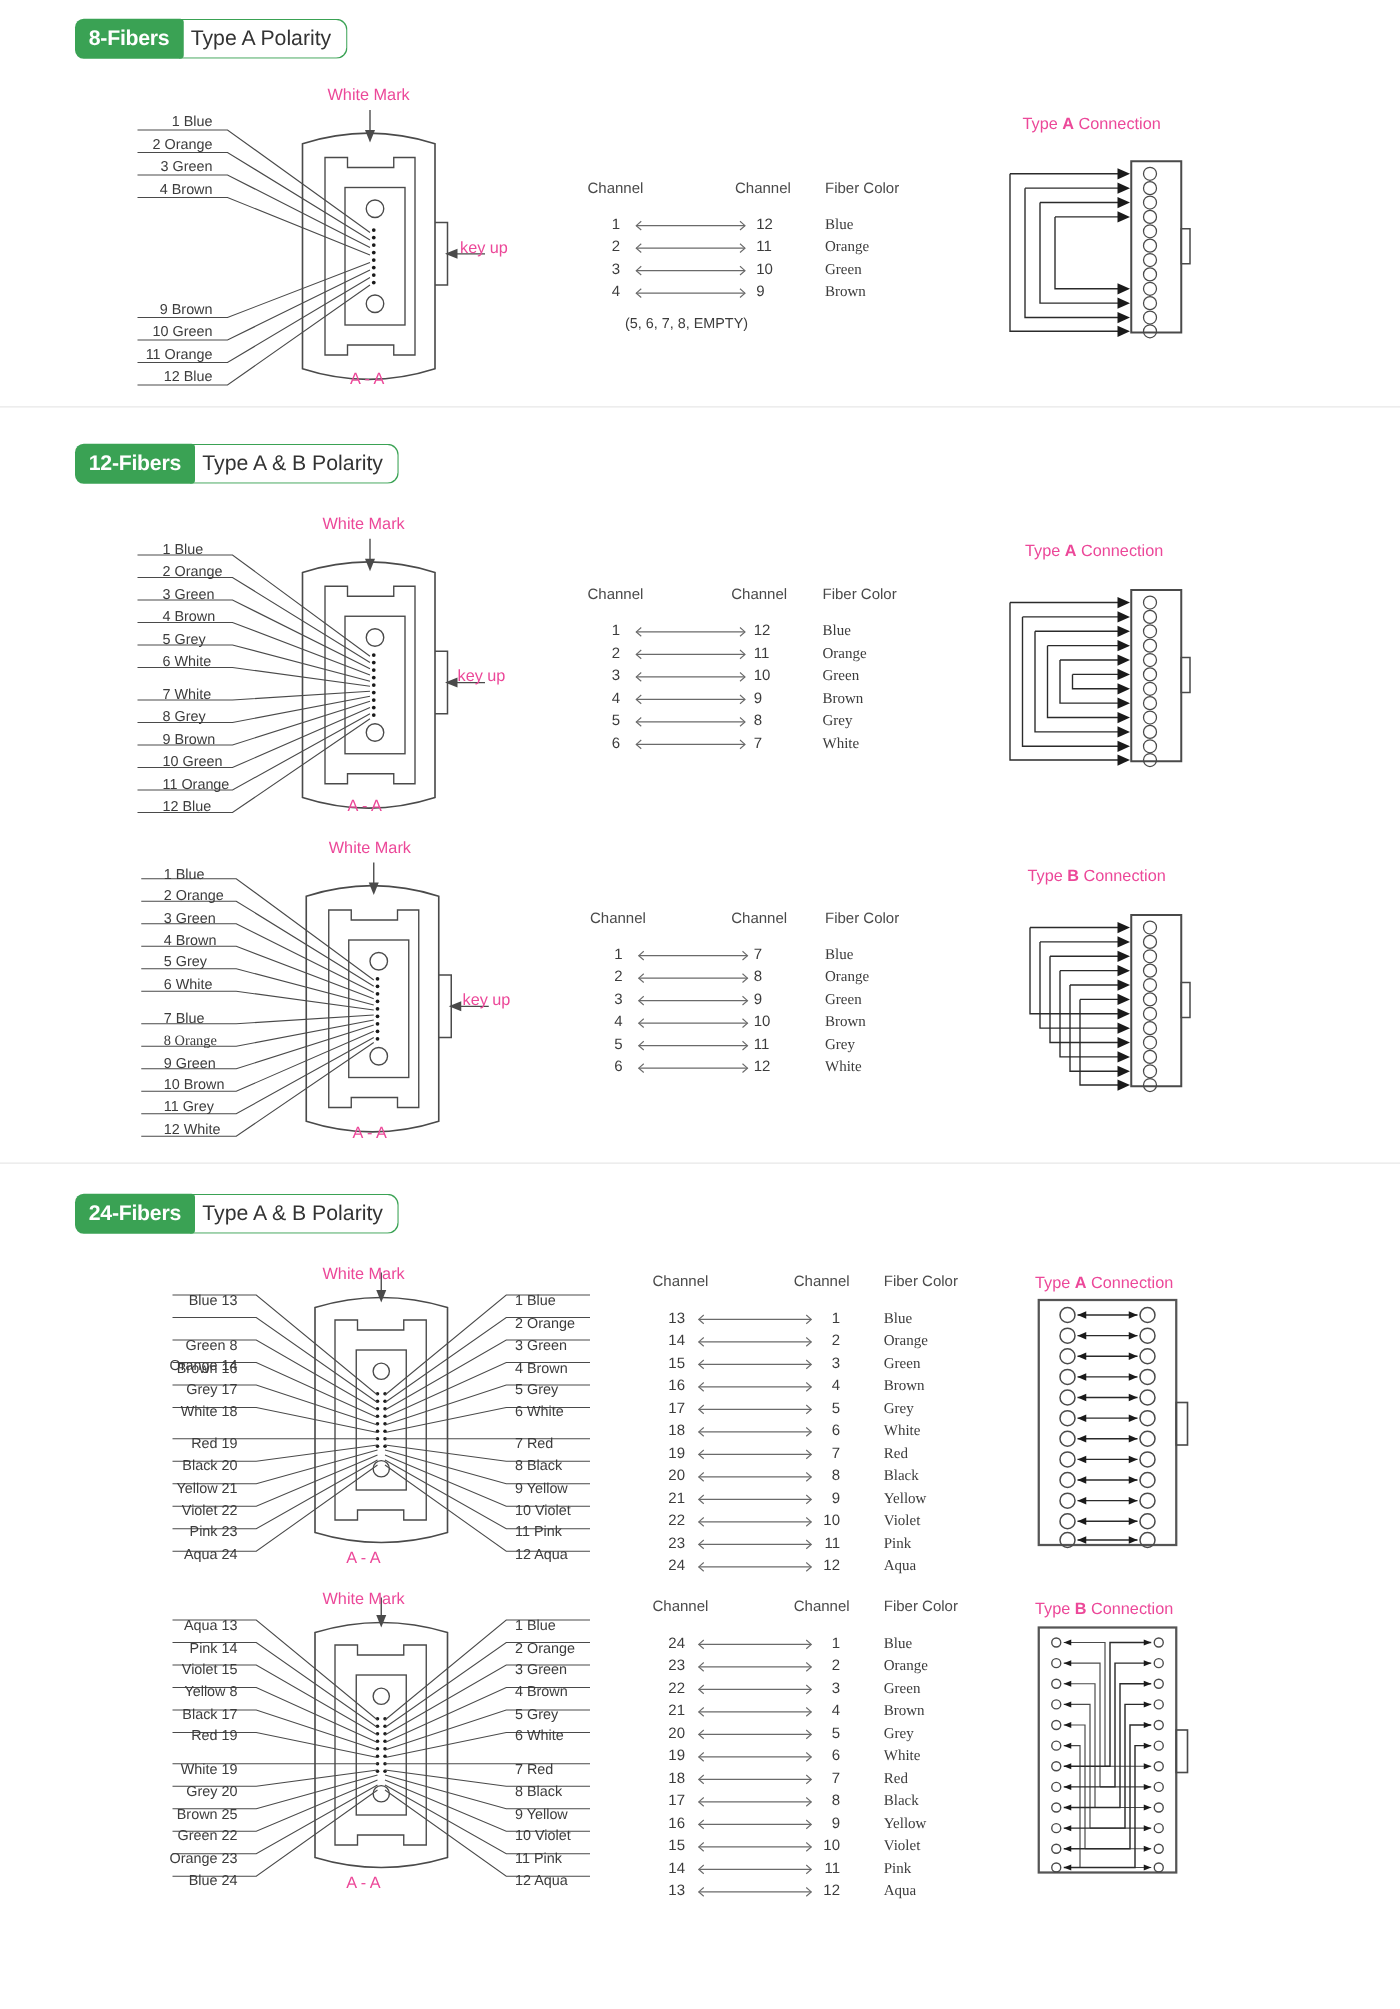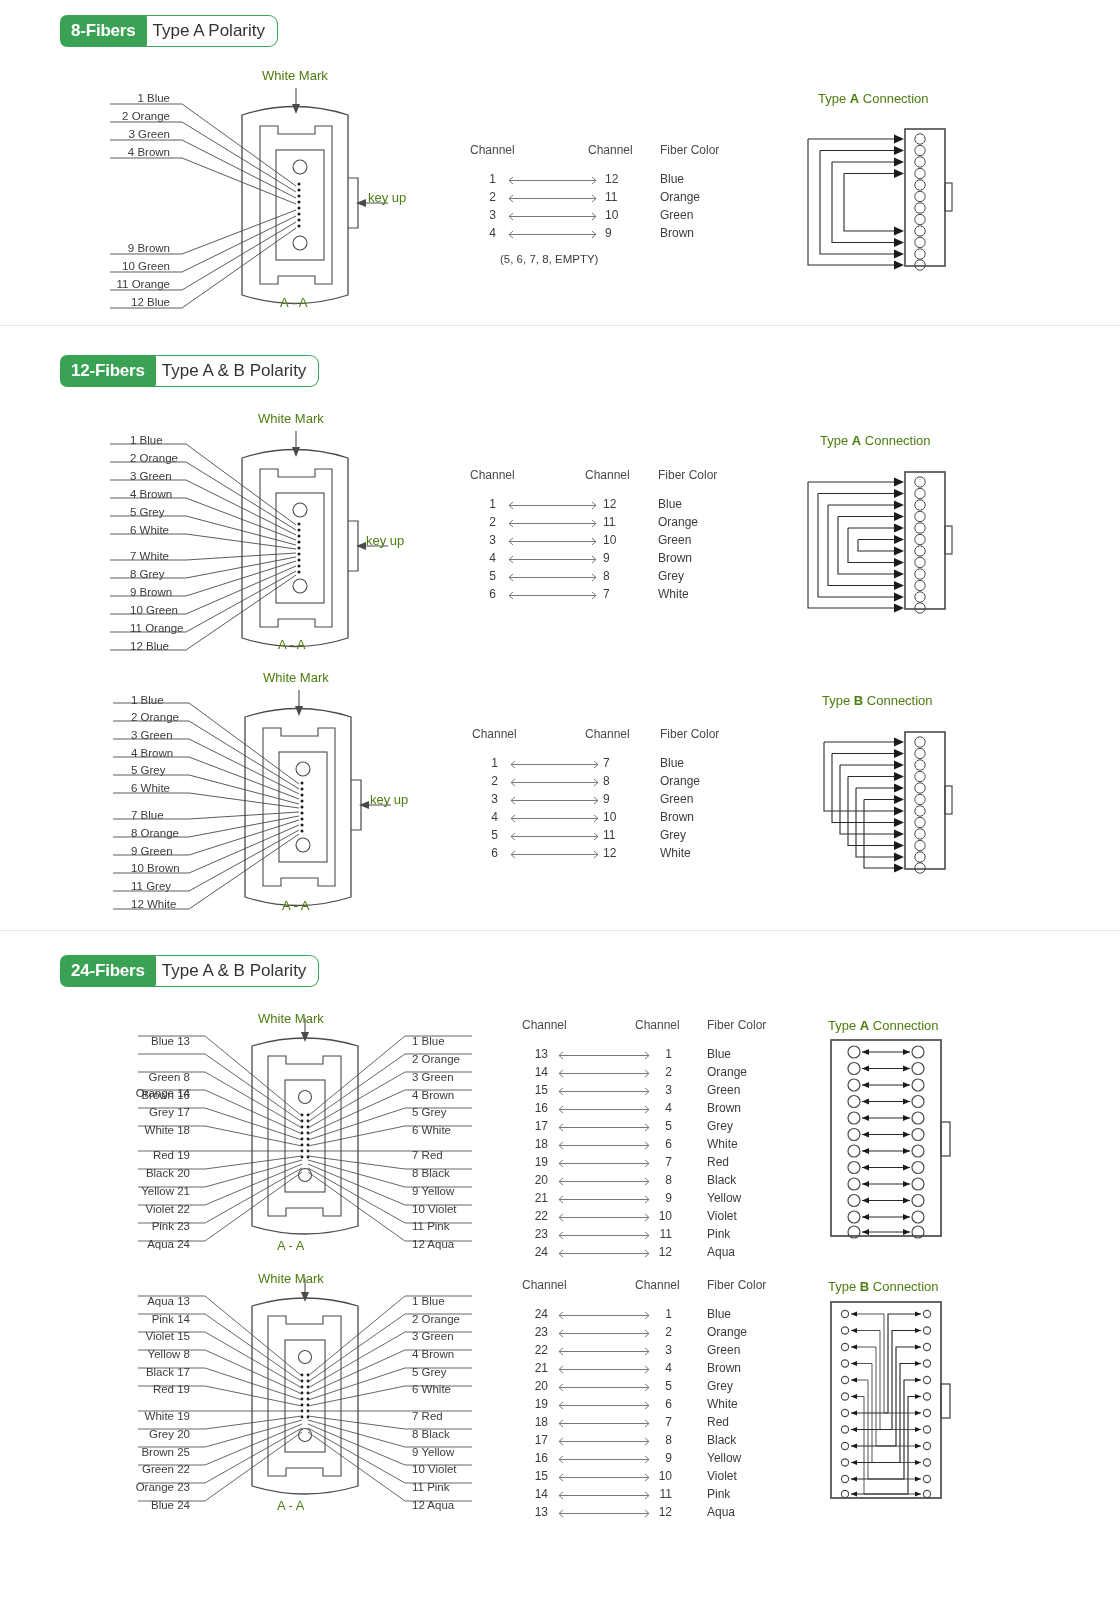--- a/index.html
+++ b/index.html
@@ -30,31 +30,31 @@
     padding: 0 12px 0 10px;
     display: flex; align-items: center;
     margin-left: -4px;
   }
 
   .divider { position: absolute; left: 0; width: 1120px; height: 1px; background: #e8e8e8; }
 
   
   .lbl { position: absolute; font-size: 11.5px; color: #3c3c3c; white-space: nowrap; }
   .lbl-r { text-align: right; }
-  .ttl { position: absolute; font-size: 13px; color: #4d7c0f; white-space: nowrap; }
+  .ttl { position: absolute; font-size: 13px; color: #ec4899; white-space: nowrap; }
   .ttl-bold-mid { font-weight: bold; }
 
   
   .maptable { position: absolute; }
   .maptable .hdr { position: relative; height: 20px; text-align: center; }
   .maptable .hdr span { position: absolute; font-size: 12px; color: #4a4a4a; white-space: nowrap; }
   .maprow { position: relative; height: 18px; }
   .maprow .c-left { position: absolute; left: 0; width: 26px; text-align: right; font-size: 12px; }
   .maprow .c-right { position: absolute; width: 26px; text-align: left; font-size: 12px; }
-  .maprow .c-color { position: absolute; font-size: 12px; white-space: nowrap; }
+  .maprow .c-color { position: absolute; font-size: 12px; white-space: nowrap; font-family: Liberation Serif, serif; }
   .maprow .arrowline { position: absolute; height: 9px; }
   .maprow .arrowline svg { display: block; }
   .maptable .note { position: absolute; font-size: 11.5px; white-space: nowrap; }
 
   svg { overflow: visible; }
   .dgm { position: absolute; }
 </style>
 </head>
 <body>
 
@@ -461,21 +461,21 @@
   <div class="ttl" style="left:370px; top:792px;">key up</div>
   <div class="ttl" style="left:282px; top:898px;">A - A</div>
 
   <div class="lbl" style="left:131px; top:694px;">1 Blue</div>
   <div class="lbl" style="left:131px; top:711px;">2 Orange</div>
   <div class="lbl" style="left:131px; top:729px;">3 Green</div>
   <div class="lbl" style="left:131px; top:747px;">4 Brown</div>
   <div class="lbl" style="left:131px; top:764px;">5 Grey</div>
   <div class="lbl" style="left:131px; top:782px;">6 White</div>
   <div class="lbl" style="left:131px; top:809px;">7 Blue</div>
-  <div class="lbl" style="left:131px; top:827px;">8 Orange</div>
+  <div class="lbl" style="left:131px; top:827px;font-family:Liberation Serif, serif;">8 Orange</div>
   <div class="lbl" style="left:131px; top:845px;">9 Green</div>
   <div class="lbl" style="left:131px; top:862px;">10 Brown</div>
   <div class="lbl" style="left:131px; top:880px;">11 Grey</div>
   <div class="lbl" style="left:131px; top:898px;">12 White</div>
 
   <div class="maptable" style="left:472px; top:727px; width:240px;">
     <div class="hdr">
       <span style="left:0px;">Channel</span>
       <span style="left:113px;">Channel</span>
       <span style="left:188px;">Fiber Color</span>

